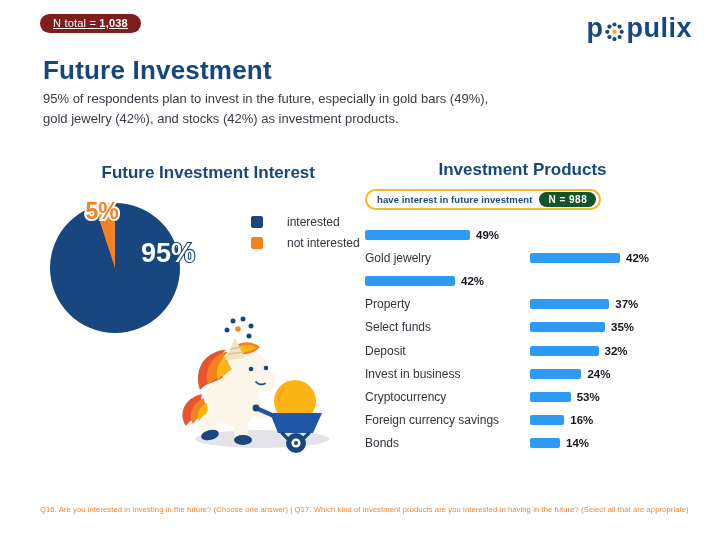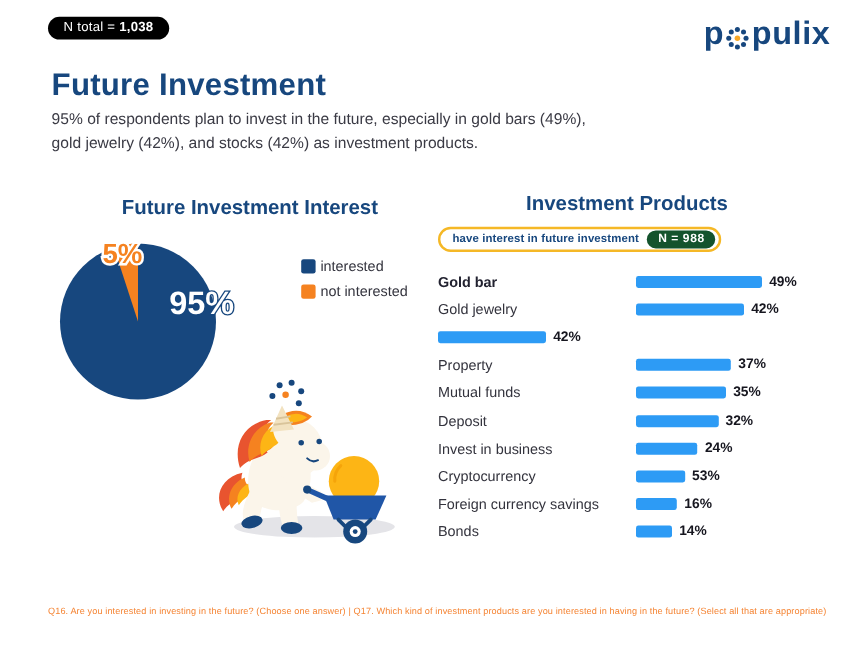--- a/index.html
+++ b/index.html
@@ -4,41 +4,41 @@
 <style>
   * { margin:0; padding:0; box-sizing:border-box; }
   html,body { width:720px; height:539px; }
   body {
     position:relative; overflow:hidden; background:#FFFFFF;
     font-family:"Liberation Sans", sans-serif; color:#33333D;
   }
   
   .n-badge {
     position:absolute; left:40px; top:14px;
-    background:#000000; color:#FFFFFF; border-radius:11px;
-    padding:3px 13px 4px; font-size:11px; letter-spacing:.2px;
+    background:#7f1d1d; color:#FFFFFF; border-radius:11px;
+    padding:3px 13px 4px; font-size:11px; letter-spacing:.2px;text-decoration:underline;
   }
   .n-badge b { font-weight:bold; }
   .logo { position:absolute; right:28px; top:13px; display:flex; align-items:center;
     font-size:27px; font-weight:bold; color:#17477E; letter-spacing:.5px; }
   .logo svg { margin:6px 1px 0; }
   
   .page-title {
     position:absolute; left:43px; top:55px;
     font-size:26px; font-weight:700; color:#17477E; letter-spacing:.2px;
   }
   .subtitle { position:absolute; left:43px; top:89px; font-size:13px; line-height:1.5; color:#3A3A44; }
   
   .pie-title { position:absolute; left:45px; top:163px; width:270px; text-align:right;
     font-size:17px; font-weight:800; color:#17477E; }
   .pie-svg { position:absolute; left:40px; top:193px; overflow:visible; }
   .pie-label-small { font-weight:bold; font-size:23px; fill:#F58220; stroke:#FFFFFF; stroke-width:4px; paint-order:stroke; }
   .pie-label-big { font-weight:bold; font-size:27px; fill:#FFFFFF; stroke:#17477E; stroke-width:2.2px; paint-order:stroke; }
   .legend { position:absolute; left:215px; top:215px; display:flex; flex-direction:column; gap:7px; }
-  .legend-item { display:flex; align-items:center; gap:4px; font-size:12px; color:#33333D;padding-left:36px; }
+  .legend-item { display:flex; align-items:center; gap:24px; font-size:12px; color:#33333D;padding-left:36px; }
   .legend-swatch { width:12px; height:12px; border-radius:2px; flex:0 0 12px; }
   
   .bar-panel { position:absolute; left:365px; top:160px; width:315px; }
   .bar-title { text-align:center; font-size:17px; font-weight:800; color:#17477E; }
   .pill-row { display:flex; justify-content:flex-start; margin-top:9px; }
   .pill { display:flex; align-items:center; gap:7px; border:2px solid #F5B826;
     border-radius:12px; padding:1px 3px 1px 10px; background:#FFFFFF; }
   .pill-text { font-size:9.5px; color:#17477E; font-weight:bold; letter-spacing:.1px; }
   .pill-chip { background:#14532d; color:#FFFFFF; font-size:10px; font-weight:bold;
     border-radius:9px; padding:2px 9px; letter-spacing:.5px; }
@@ -171,40 +171,39 @@
 <div class="bar-panel">
   <div class="bar-title">Investment Products</div>
   <div class="pill-row">
     <div class="pill">
       <span class="pill-text">have interest in future investment</span>
       <span class="pill-chip">N = 988</span>
     </div>
   </div>
   <div class="bar-rows">
       <div class="bar-row">
-        <div class="bar-label bold">Gold bar</div>
         <div class="bar-fill" style="width: 105.007px; background: rgb(45, 155, 245);"></div>
         <span class="bar-value">49%</span>
       </div>
       <div class="bar-row">
         <div class="bar-label">Gold jewelry</div>
         <div class="bar-fill" style="width: 90.006px; background: rgb(45, 155, 245);"></div>
         <span class="bar-value">42%</span>
       </div>
       <div class="bar-row">
         <div class="bar-fill" style="width: 90.006px; background: rgb(45, 155, 245);"></div>
         <span class="bar-value">42%</span>
       </div>
       <div class="bar-row">
         <div class="bar-label">Property</div>
         <div class="bar-fill" style="width: 79.291px; background: rgb(45, 155, 245);"></div>
         <span class="bar-value">37%</span>
       </div>
       <div class="bar-row">
-        <div class="bar-label">Mutual funds</div>
+        <div class="bar-label">Select funds</div>
         <div class="bar-fill" style="width: 75.005px; background: rgb(45, 155, 245);"></div>
         <span class="bar-value">35%</span>
       </div>
       <div class="bar-row">
         <div class="bar-label">Deposit</div>
         <div class="bar-fill" style="width: 68.576px; background: rgb(45, 155, 245);"></div>
         <span class="bar-value">32%</span>
       </div>
       <div class="bar-row">
         <div class="bar-label">Invest in business</div>

